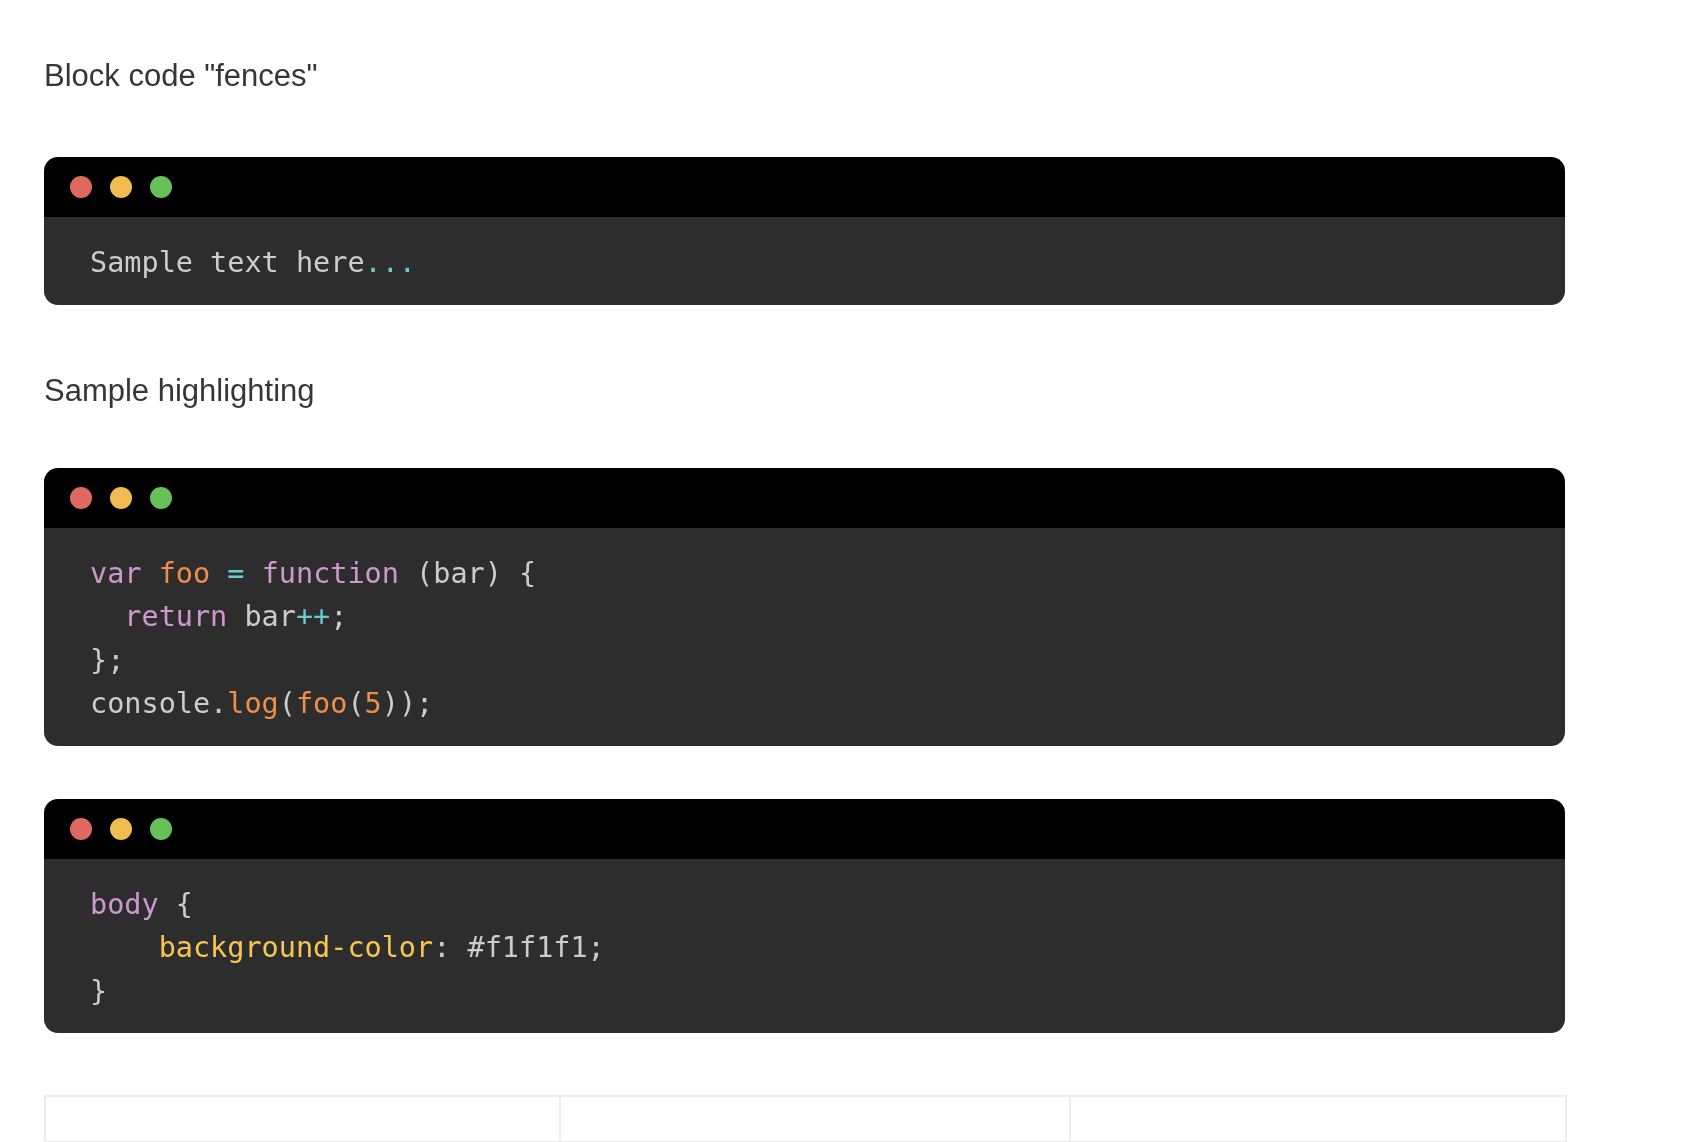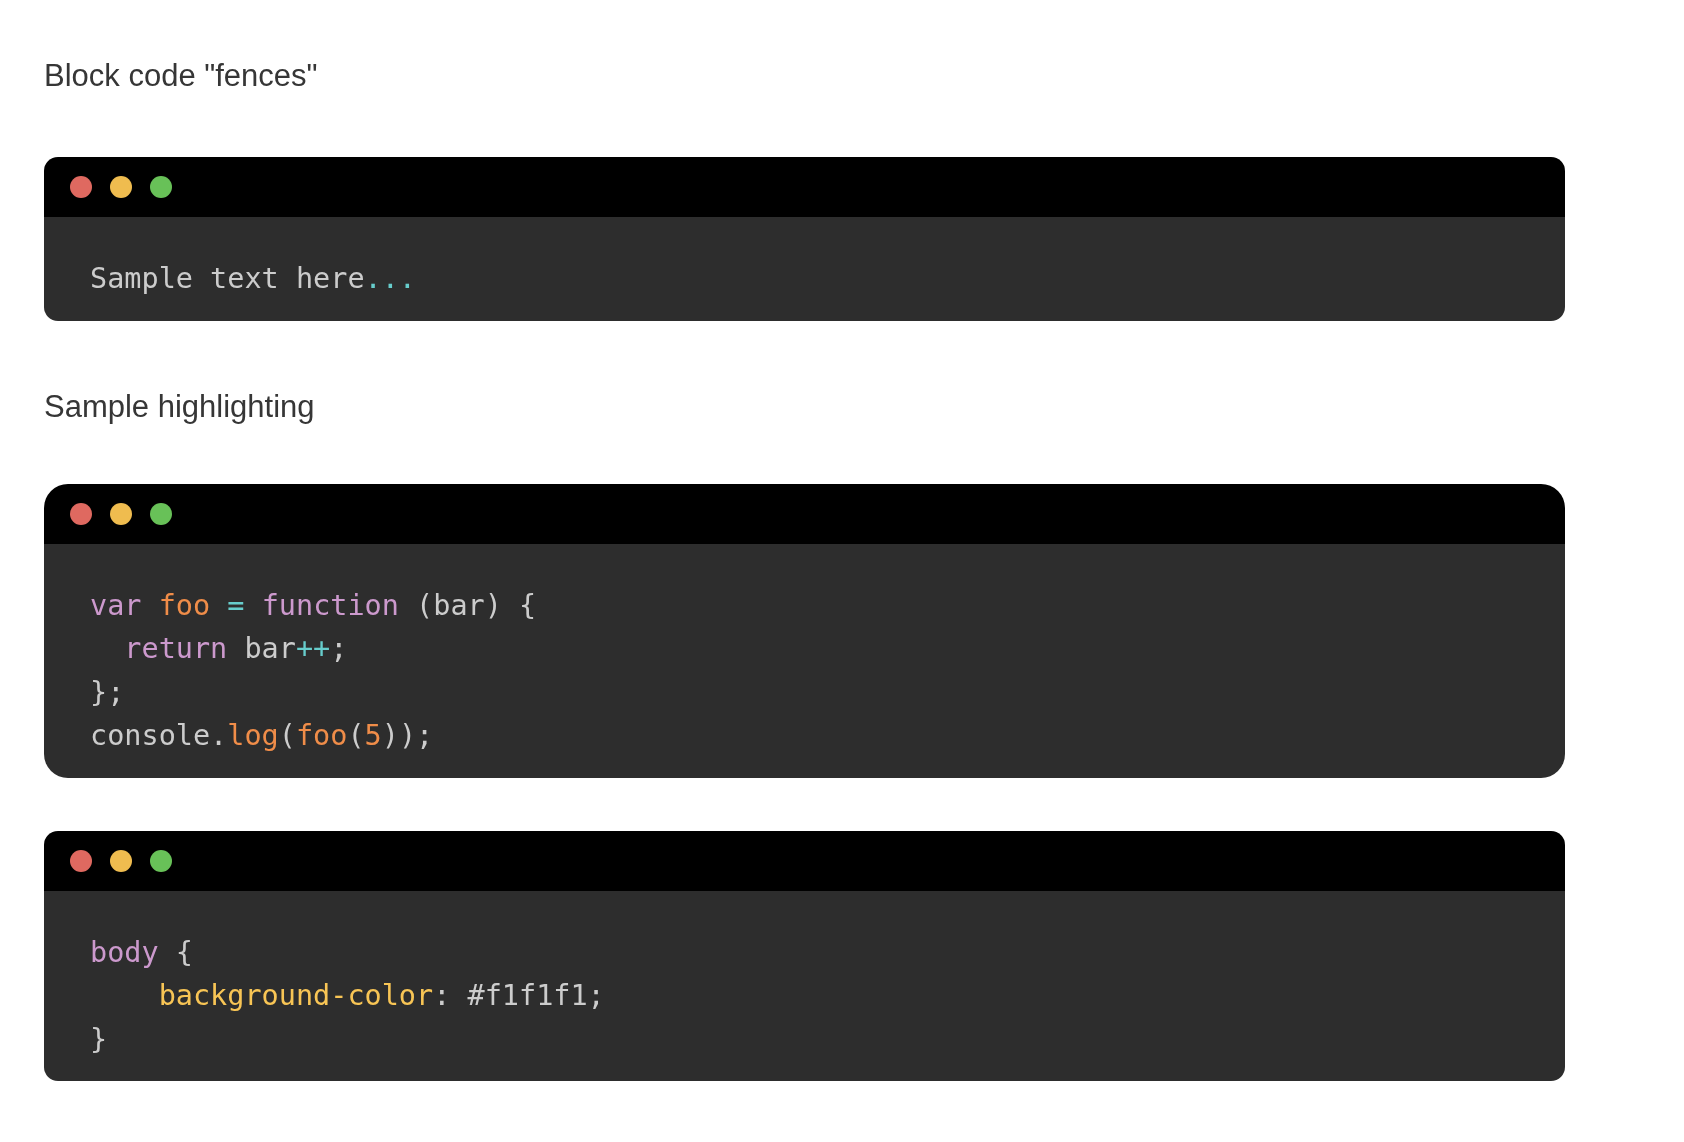--- a/index.html
+++ b/index.html
@@ -23,41 +23,41 @@
     color: #363636;
   }
   #para-fences { margin-bottom: 62px; }
   #para-syntax { margin-bottom: 58px; }
 
   .code-window {
     border-radius: 14px;
     overflow: hidden;
   }
   #window-plain { margin-bottom: 67px; }
-  #window-js    { margin-bottom: 53px; border-radius: 24px; }
+  #window-js    { margin-bottom: 53px; }
   #window-css   { margin-bottom: 62px; }
 
   .titlebar {
     background: #000000;
     height: 60px;
     display: flex;
     align-items: center;
     padding-left: 26px;
   }
   .dot {
     width: 22px;
     height: 22px;
     border-radius: 50%;
     margin-right: 18px;
     background: #888;
   }
   .code-body {
     margin: 0;
     background: #2d2d2d;
-    padding: 40px 40px 20px 46px;
+    padding: 24px 40px 20px 46px;
     font-family: "DejaVu Sans Mono", monospace;
     font-size: 28.5px;
     line-height: 43.5px;
     color: #cccccc;
     white-space: pre;
   }
   .code-line { height: 43.5px; }
 
   table.md-table {
     border-collapse: collapse;

